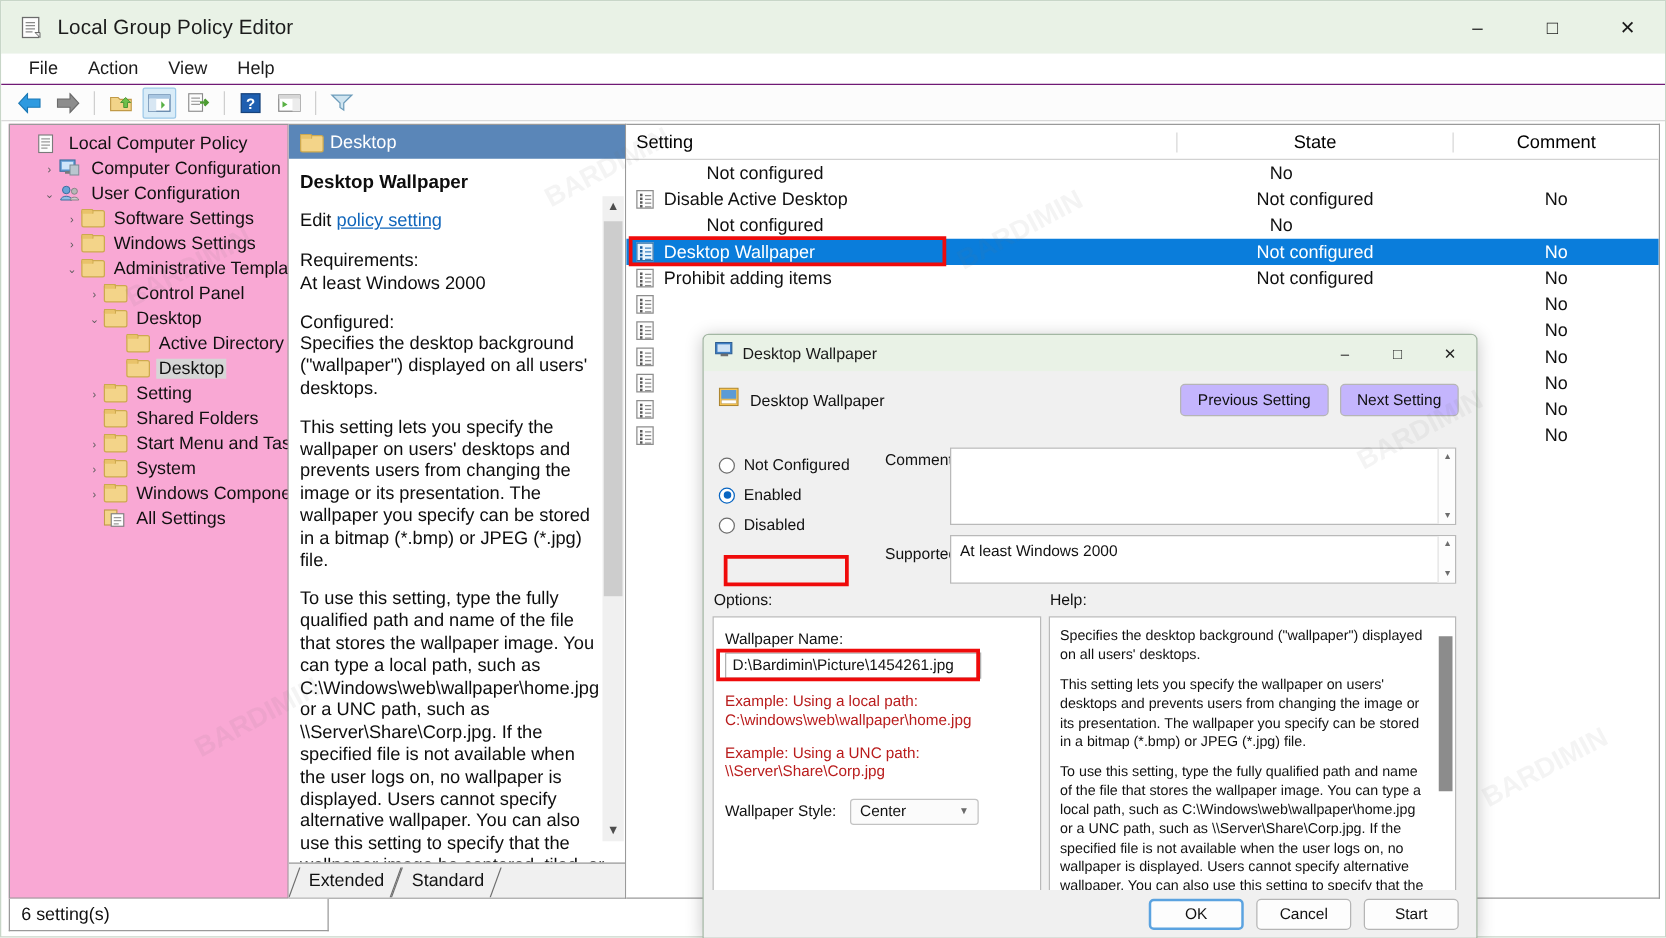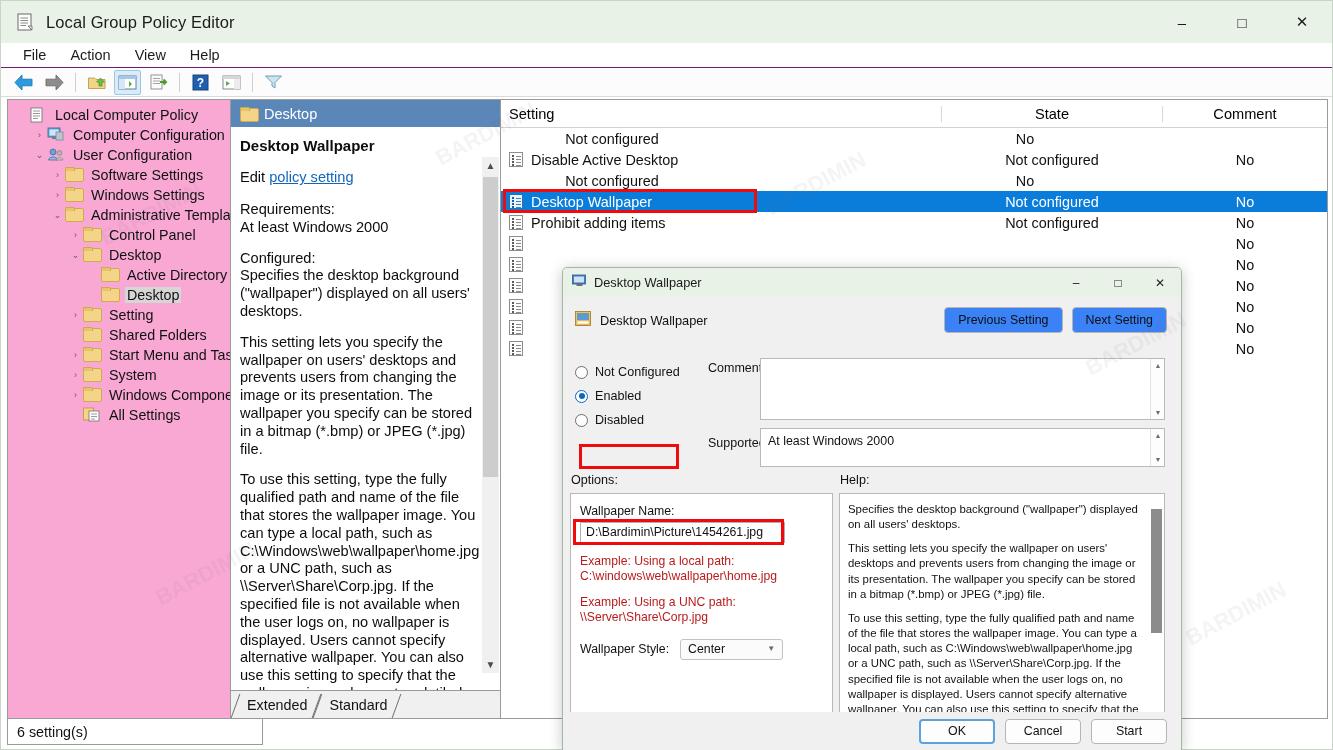--- a/index.html
+++ b/index.html
@@ -261,21 +261,21 @@
   }
 
   .dlg-head2 {
     display: flex; align-items: center; padding: 10px 14px 0 12px;
   }
   .dlg-head2 .policyimg { margin-right: 9px; }
   .dlg-head2 .pname { font-size: 12.8px; color: #111; }
   .dlg-head2 .btns { margin-left: auto; display: flex; gap: 9px; }
   .gbtn {
     font-size: 12.4px; color: #101010;
-    background: #3b82f6; border: 1px solid #b5b5b5; border-radius: 4px;
+    background: #c4b5fd; border: 1px solid #b5b5b5; border-radius: 4px;
     padding: 5px 13px; min-width: 86px; text-align: right;
   }
 
   .radios {
     position: absolute; left: 12px; top: 63px; width: 125px;
   }
   .radioline {
     display: flex; align-items: center; height: 24px;
     font-size: 12.6px; color: #111;
   }

